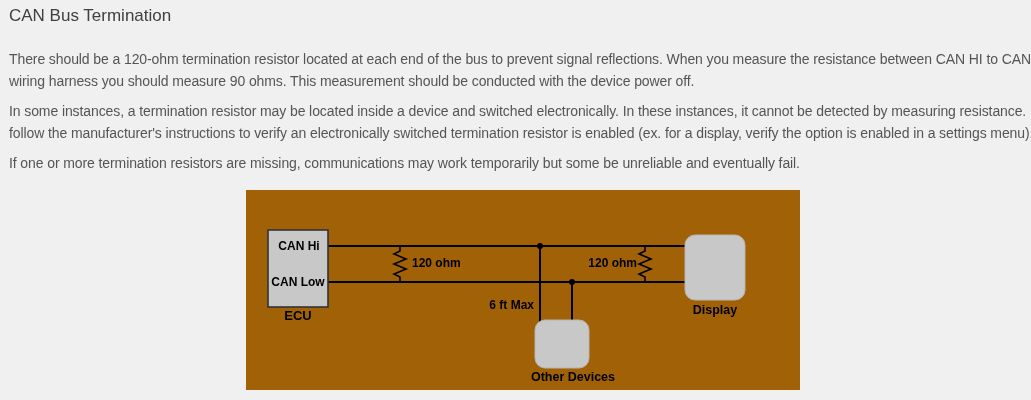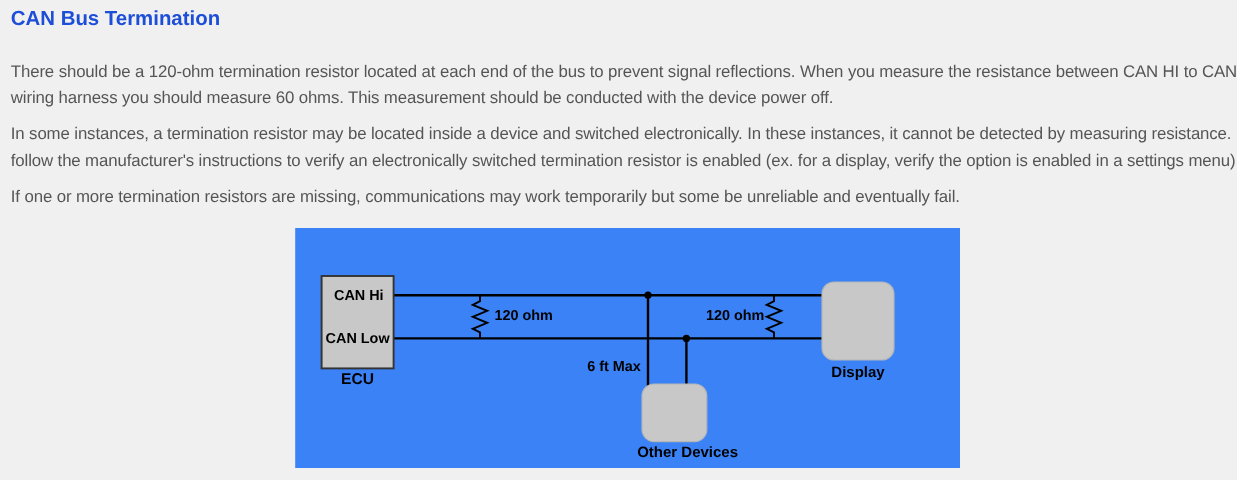--- a/index.html
+++ b/index.html
@@ -11,56 +11,56 @@
     font-family: "Liberation Sans", sans-serif;
     overflow: hidden;
   }
   .page {
     padding: 6px 0 0 9px;
   }
   .page-title {
     margin: 0;
     font-size: 17px;
     line-height: 20px;
-    font-weight: bold;
-    color: #1d4ed8;
+    font-weight: normal;
+    color: #404040;
   }
   .para {
     margin: 0;
     font-size: 14px;
     line-height: 22px;
     color: #555555;
     letter-spacing: -0.1px;
     white-space: nowrap;
   }
   .para-first { margin-top: 22px; }
   .para + .para { margin-top: 8px; }
   .diagram-panel {
     width: 554px;
     height: 200px;
     margin-left: 237px;
     margin-top: 16px;
-    background: #3b82f6;
+    background: #a16207;
   }
   .diagram-svg text {
     font-family: "Liberation Sans", sans-serif;
     font-weight: bold;
     fill: #000000;
   }
 </style>
 </head>
 <body>
 
 <div class="page">
 
   <h1 class="page-title">CAN Bus Termination</h1>
 
   <p class="para para-first">
     <span>There should be a 120-ohm termination resistor located at each end of the bus to prevent signal reflections. When you measure the resistance between CAN HI to CAN LOW on a</span><br>
-    <span>wiring harness you should measure 60 ohms. This measurement should be conducted with the device power off.</span>
+    <span>wiring harness you should measure 90 ohms. This measurement should be conducted with the device power off.</span>
   </p>
 
   <p class="para">
     <span>In some instances, a termination resistor may be located inside a device and switched electronically. In these instances, it cannot be detected by measuring resistance. Instead,</span><br>
     <span>follow the manufacturer's instructions to verify an electronically switched termination resistor is enabled (ex. for a display, verify the option is enabled in a settings menu).</span>
   </p>
 
   <p class="para">
     <span>If one or more termination resistors are missing, communications may work temporarily but some be unreliable and eventually fail.</span>
   </p>

